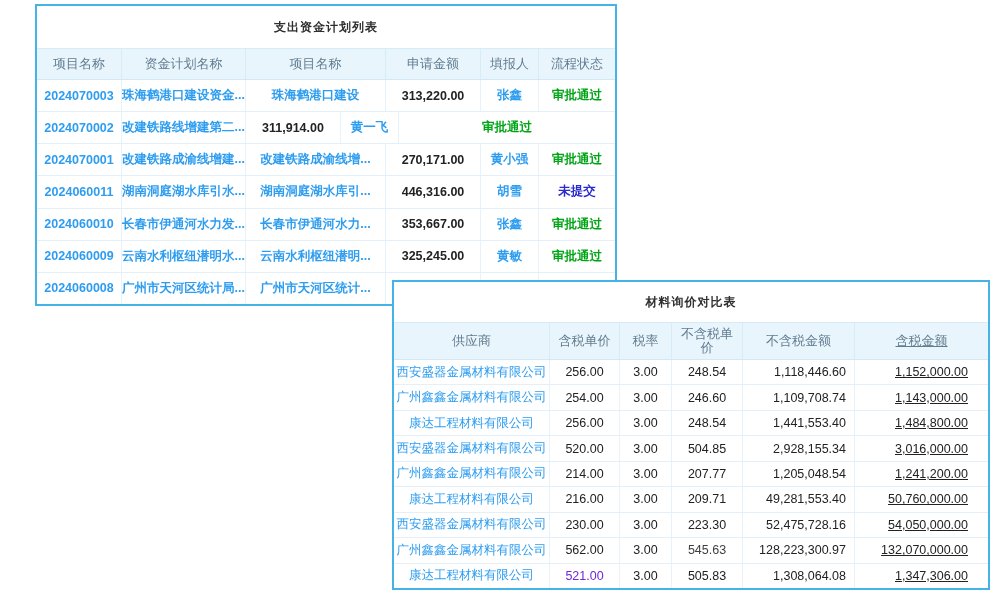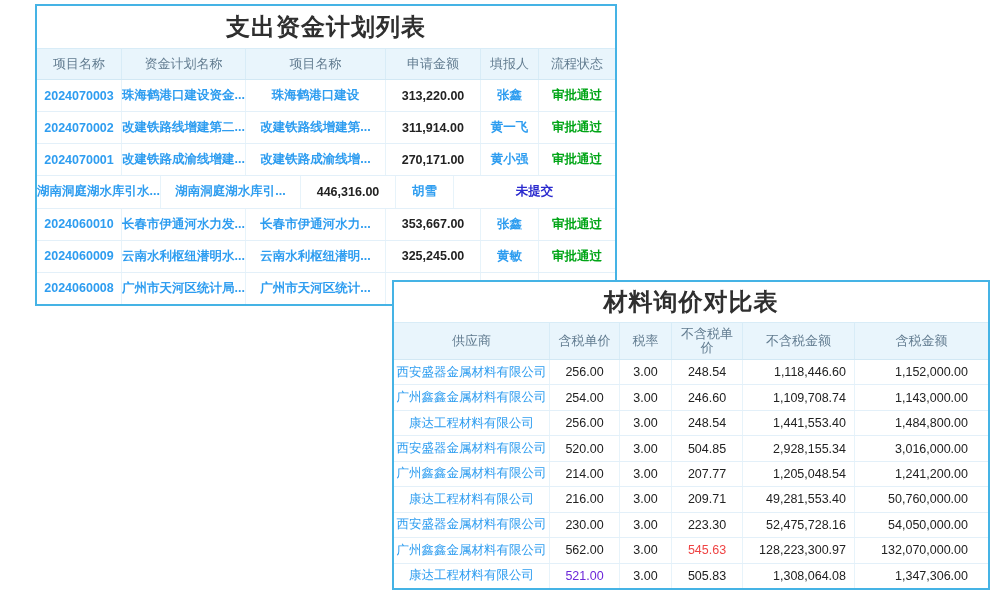--- a/index.html
+++ b/index.html
@@ -8,21 +8,21 @@
     font-family:"Liberation Sans","DejaVu Sans",sans-serif;
   }
   .panel{
     position:absolute;background:#ffffff;border:2px solid #45b3e5;box-sizing:border-box;
     display:flex;flex-direction:column;
   }
   #plan-panel{left:35px;top:4px;width:582px;height:302px;z-index:1;}
   #quote-panel{left:392px;top:280px;width:598px;height:310px;z-index:2;}
   .panel-title{
     flex:0 0 auto;display:flex;align-items:center;justify-content:center;
-    font-size:24px;font-weight:700;color:#2f2f2f;letter-spacing:1px;
+    font-size:12px;font-weight:700;color:#2f2f2f;letter-spacing:1px;
   }
   #plan-panel .panel-title{height:42px;}
   #quote-panel .panel-title{height:40px;}
   .thead{
     flex:0 0 auto;display:flex;background:#e9f5fc;border-top:1px solid #d8ecf7;
     border-bottom:1px solid #d2e8f4;align-items:stretch;
   }
   #plan-panel .thead{height:30px;}
   #quote-panel .thead{height:36px;}
   .th{
@@ -47,21 +47,21 @@
   #plan-panel .col3{width:95px;flex:0 0 95px;}
   #plan-panel .col4{width:58px;flex:0 0 58px;}
   #plan-panel .col5{flex:1 1 auto;}
   #plan-panel .cell{font-weight:700;text-align:center;}
   
   #quote-panel .col0{width:156px;flex:0 0 156px;}
   #quote-panel .col1{width:70px;flex:0 0 70px;}
   #quote-panel .col2{width:52px;flex:0 0 52px;}
   #quote-panel .col3{width:71px;flex:0 0 71px;}
   #quote-panel .col4{width:112px;flex:0 0 112px;}
-  #quote-panel .col5{flex:1 1 auto;}
+  #quote-panel .col5{flex:1 1 auto;text-decoration:underline;}
   #quote-panel .th.col3{padding:0 9px;white-space:normal;}
   #quote-panel .cell.col4{justify-content:flex-end;padding-right:8px;}
   #quote-panel .cell.col5{justify-content:flex-end;padding-right:20px;}
 </style>
 </head>
 <body>
 
 <div class="panel" id="plan-panel">
   <div class="panel-title">支出资金计划列表</div>
   <div class="thead" id="plan-header">
@@ -77,34 +77,34 @@
         <div class="cell col0" style="color: rgb(46, 157, 240);">2024070003</div>
         <div class="cell col1" style="color: rgb(46, 157, 240);">珠海鹤港口建设资金...</div>
         <div class="cell col2" style="color: rgb(46, 157, 240);">珠海鹤港口建设</div>
         <div class="cell col3" style="color: rgb(34, 34, 34);">313,220.00</div>
         <div class="cell col4" style="color: rgb(46, 157, 240);">张鑫</div>
         <div class="cell col5" style="color: rgb(0, 165, 22);">审批通过</div>
       </div>
       <div class="trow">
         <div class="cell col0" style="color: rgb(46, 157, 240);">2024070002</div>
         <div class="cell col1" style="color: rgb(46, 157, 240);">改建铁路线增建第二...</div>
-        <div class="cell col2" style="color: rgb(46, 157, 240);">改建铁路线增建第...</div>
         <div class="cell col3" style="color: rgb(34, 34, 34);">311,914.00</div>
         <div class="cell col4" style="color: rgb(46, 157, 240);">黄一飞</div>
         <div class="cell col5" style="color: rgb(0, 165, 22);">审批通过</div>
       </div>
       <div class="trow">
         <div class="cell col0" style="color: rgb(46, 157, 240);">2024070001</div>
         <div class="cell col1" style="color: rgb(46, 157, 240);">改建铁路成渝线增建...</div>
         <div class="cell col2" style="color: rgb(46, 157, 240);">改建铁路成渝线增...</div>
         <div class="cell col3" style="color: rgb(34, 34, 34);">270,171.00</div>
         <div class="cell col4" style="color: rgb(46, 157, 240);">黄小强</div>
         <div class="cell col5" style="color: rgb(0, 165, 22);">审批通过</div>
       </div>
       <div class="trow">
+        <div class="cell col0" style="color: rgb(46, 157, 240);">2024060011</div>
         <div class="cell col1" style="color: rgb(46, 157, 240);">湖南洞庭湖水库引水...</div>
         <div class="cell col2" style="color: rgb(46, 157, 240);">湖南洞庭湖水库引...</div>
         <div class="cell col3" style="color: rgb(34, 34, 34);">446,316.00</div>
         <div class="cell col4" style="color: rgb(46, 157, 240);">胡雪</div>
         <div class="cell col5" style="color: rgb(42, 42, 206);">未提交</div>
       </div>
       <div class="trow">
         <div class="cell col0" style="color: rgb(46, 157, 240);">2024060010</div>
         <div class="cell col1" style="color: rgb(46, 157, 240);">长春市伊通河水力发...</div>
         <div class="cell col2" style="color: rgb(46, 157, 240);">长春市伊通河水力...</div>
@@ -195,21 +195,21 @@
         <div class="cell col1" style="color: rgb(34, 34, 34);">230.00</div>
         <div class="cell col2" style="color: rgb(34, 34, 34);">3.00</div>
         <div class="cell col3" style="color: rgb(34, 34, 34);">223.30</div>
         <div class="cell col4" style="color: rgb(34, 34, 34);">52,475,728.16</div>
         <div class="cell col5" style="color: rgb(34, 34, 34);">54,050,000.00</div>
       </div>
       <div class="trow">
         <div class="cell col0" style="color: rgb(46, 157, 240);">广州鑫鑫金属材料有限公司</div>
         <div class="cell col1" style="color: rgb(34, 34, 34);">562.00</div>
         <div class="cell col2" style="color: rgb(34, 34, 34);">3.00</div>
-        <div class="cell col3" style="color: #ef4444;">545.63</div>
+        <div class="cell col3" style="color: #404040;">545.63</div>
         <div class="cell col4" style="color: rgb(34, 34, 34);">128,223,300.97</div>
         <div class="cell col5" style="color: rgb(34, 34, 34);">132,070,000.00</div>
       </div>
       <div class="trow">
         <div class="cell col0" style="color: rgb(46, 157, 240);">康达工程材料有限公司</div>
         <div class="cell col1" style="color: #6d28d9;">521.00</div>
         <div class="cell col2" style="color: rgb(34, 34, 34);">3.00</div>
         <div class="cell col3" style="color: rgb(34, 34, 34);">505.83</div>
         <div class="cell col4" style="color: rgb(34, 34, 34);">1,308,064.08</div>
         <div class="cell col5" style="color: rgb(34, 34, 34);">1,347,306.00</div>

